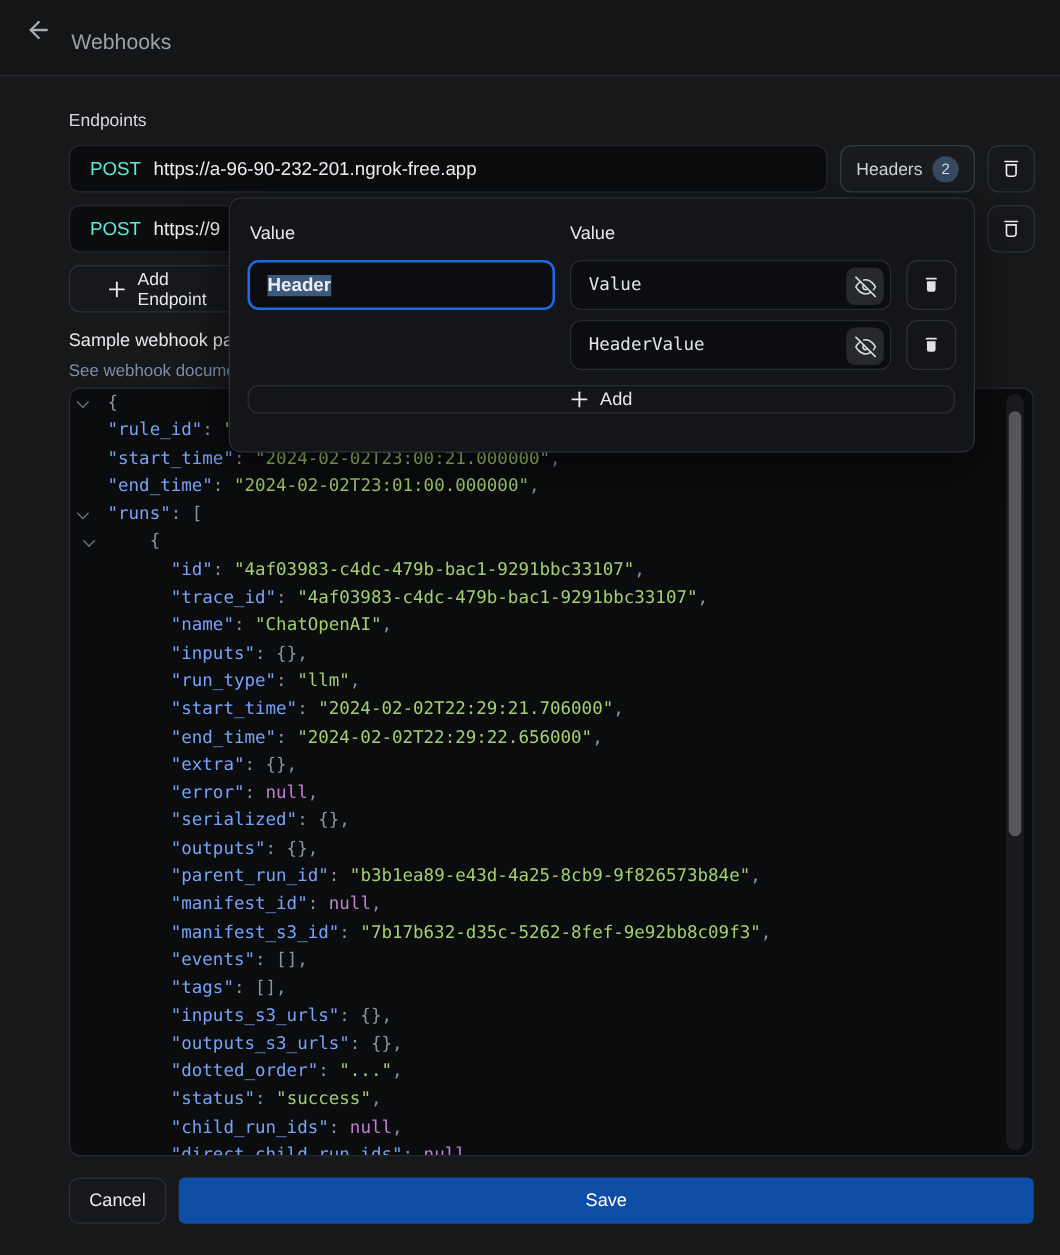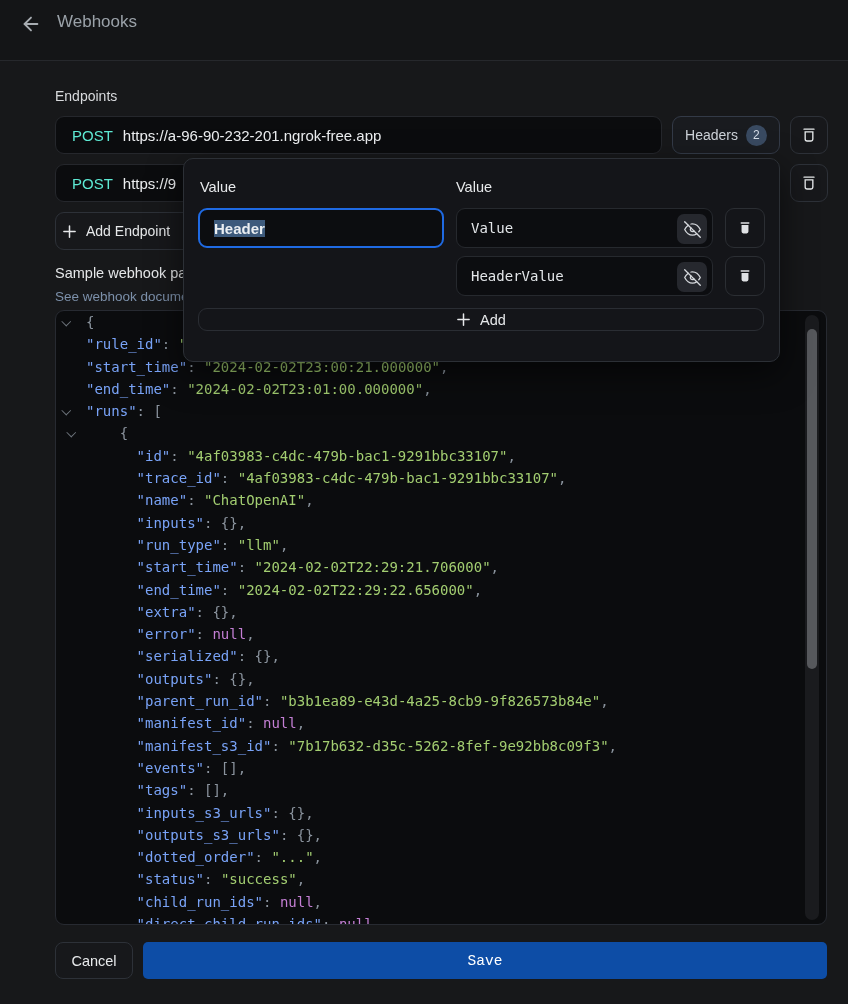--- a/index.html
+++ b/index.html
@@ -3,38 +3,38 @@
 <meta charset="utf-8">
 <style>
   html,body{margin:0;padding:0;background:#17181a;}
   .screen{position:relative;width:848px;height:1004px;background:#17181a;overflow:hidden;
           font-family:"Liberation Sans",sans-serif;color:#e8eaec;}
   
   .topbar{position:absolute;left:0;top:0;width:848px;height:61px;background:#141517;
           border-bottom:1px solid #26282c;box-sizing:border-box;}
   .back-btn{position:absolute;left:18px;top:11px;width:26px;height:26px;display:flex;
             align-items:center;justify-content:center;cursor:pointer;}
-  .page-title{position:absolute;left:57px;top:12px;font-size:17px;font-weight:500;color:#9aa1a8;}
+  .page-title{position:absolute;left:57px;top:24px;font-size:17px;font-weight:500;color:#9aa1a8;}
   
   .field{position:absolute;background:#0b0c0e;border:1px solid #25272c;border-radius:9px;
          box-sizing:border-box;display:flex;align-items:center;}
   .ghost-btn{position:absolute;background:#17181b;border:1px solid #2d3138;border-radius:9px;
              box-sizing:border-box;display:flex;align-items:center;justify-content:center;cursor:pointer;}
   
   .section-label{position:absolute;left:55px;top:88px;font-size:14px;color:#d8dadd;}
   .ep-input{left:55px;width:607px;height:38px;padding:0 16px;gap:10px;}
   .ep-method{font-size:15px;color:#5eead4;flex:none;}
   .ep-url{font-size:15px;color:#eceef0;white-space:nowrap;overflow:hidden;}
   .headers-btn{left:672px;width:108px;height:38px;gap:8px;background:#191b1f;border-color:#333a47;}
   .headers-btn .lbl{font-size:14px;color:#ced3d9;}
   .count-badge{width:21px;height:21px;border-radius:50%;background:#394a61;color:#d5dde8;
                font-size:12px;display:flex;align-items:center;justify-content:center;}
   .trash-btn{left:790px;width:38px;height:38px;}
   .add-endpoint{left:55px;top:212px;width:150px;height:38px;gap:9px;justify-content:flex-start;
-                padding:0 6px;font-size:14px;color:#e6e8ea;}
+                padding:0 30px;font-size:14px;color:#e6e8ea;}
   
   .sample-title{position:absolute;left:55px;top:265px;font-size:14.5px;font-weight:500;color:#e5e7e9;}
   .docs-link{position:absolute;left:55px;top:289px;font-size:13.5px;color:#7c90aa;cursor:pointer;}
   
   .code-block{position:absolute;left:55px;top:310px;width:772px;height:615px;background:#0b0c0e;
               border:1px solid #272a31;border-radius:9px;box-sizing:border-box;overflow:hidden;}
   .code-lines{position:absolute;left:0;top:0;right:0;font-family:"DejaVu Sans Mono",monospace;
               font-size:14px;}
   .cl{position:relative;height:22.3px;line-height:22.3px;white-space:pre;padding-left:30px;}
   .chev{position:absolute;top:7px;width:8px;height:8px;}
@@ -64,21 +64,21 @@
            border:1px solid #2b2e33;border-radius:9px;display:flex;align-items:center;
            justify-content:center;box-sizing:border-box;cursor:pointer;}
   .row1{top:49px;} .row2{top:97px;}
   .p-add{position:absolute;left:14px;top:149px;width:566px;height:23px;border:1px solid #2a2d33;
          border-radius:9px;box-sizing:border-box;display:flex;align-items:center;justify-content:center;
          gap:9px;font-size:14.5px;color:#e6e8ea;cursor:pointer;}
   
   .cancel-btn{left:55px;top:942px;width:78px;height:37px;font-size:14.5px;color:#e8eaec;border-radius:8px;}
   .save-btn{position:absolute;left:143px;top:942px;width:684px;height:37px;background:#0d4da6;
             border:none;border-radius:5px;color:#fff;font-size:14.5px;display:flex;align-items:center;
-            justify-content:center;cursor:pointer;font-family:Liberation Mono, monospace;}
+            justify-content:center;cursor:pointer;font-family:Liberation Sans, sans-serif;}
   svg{display:block;}
 </style>
 </head>
 <body>
 
 <div class="screen">
 
   <div class="topbar">
     <div class="back-btn">
       <span>

